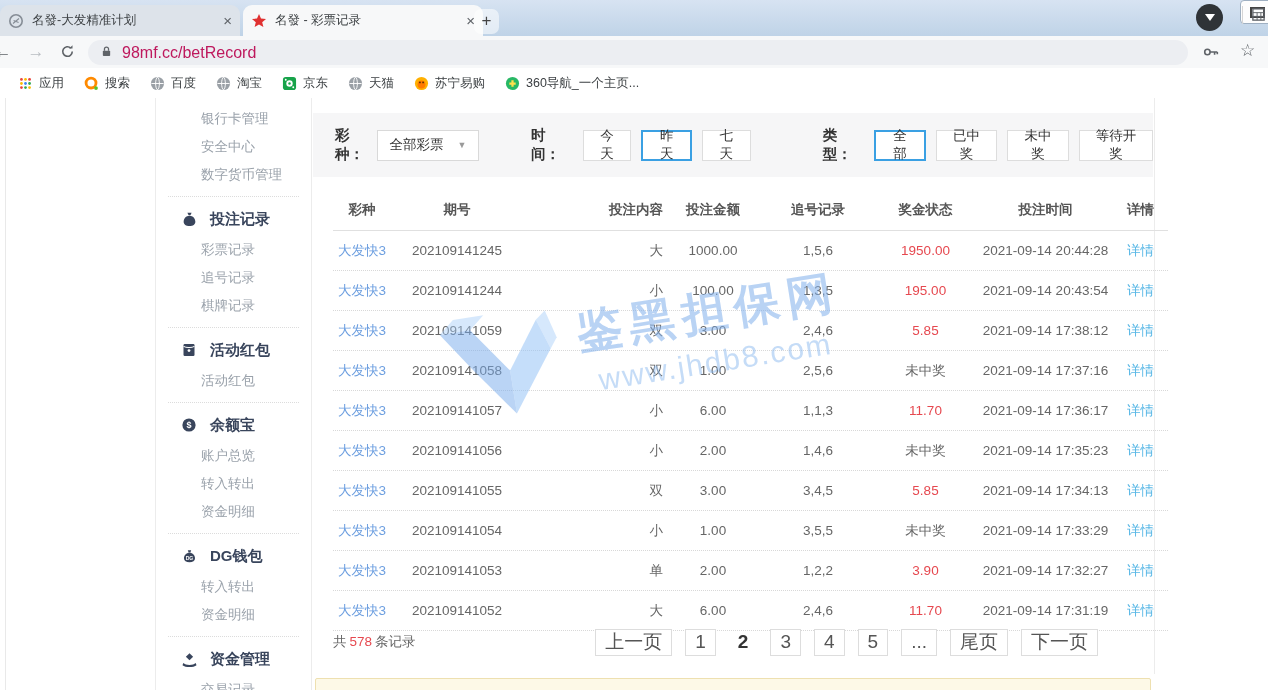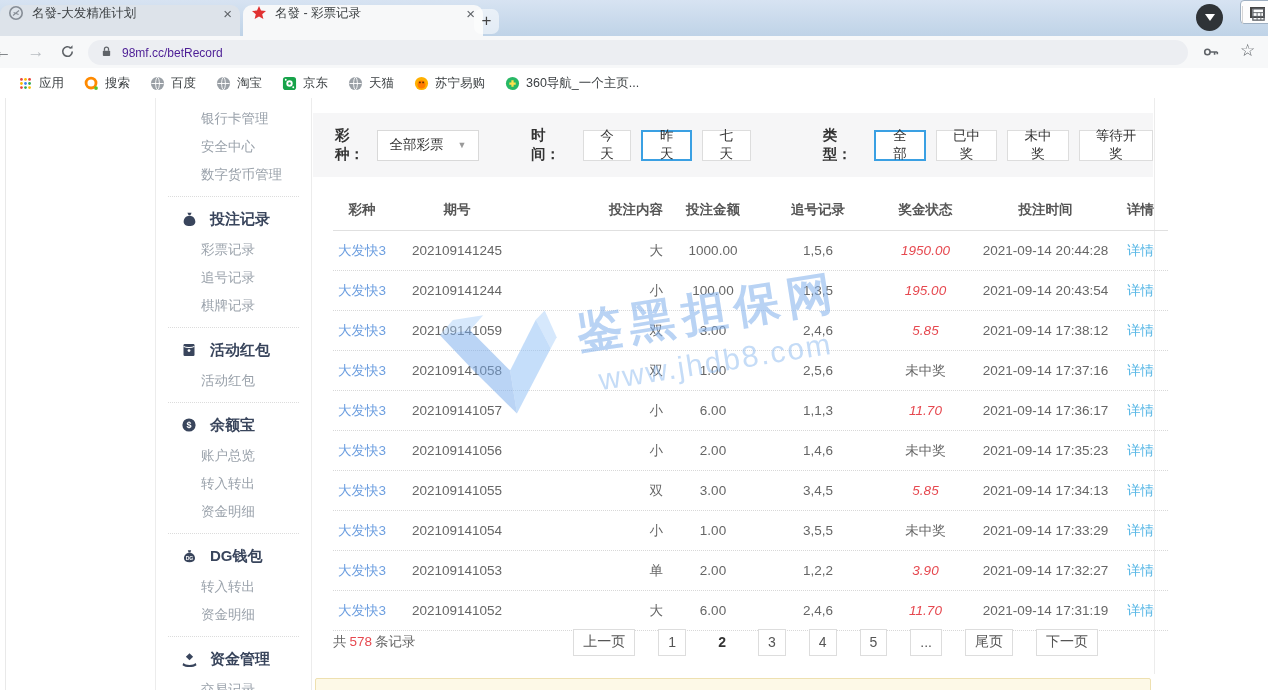--- a/index.html
+++ b/index.html
@@ -3,21 +3,21 @@
 <meta charset="utf-8">
 <style>
   html,body{margin:0;padding:0;background:#fff;}
   .screen{position:relative;width:1268px;height:690px;overflow:hidden;background:#fff;
     font-family:"Liberation Sans","DejaVu Sans",sans-serif;-webkit-font-smoothing:antialiased;}
 
   
   .titlebar{position:absolute;top:0;left:0;right:0;height:36px;
     background:linear-gradient(180deg,#d7e3f2 0%,#bfd3e7 100%);}
   .tabstrip{position:absolute;left:0;top:5px;height:31px;display:flex;}
-  .tab{width:224px;height:31px;display:flex;padding:0 8px;margin-right:3px;
+  .tab{width:224px;height:31px;display:flex;align-items:center;padding:0 8px;margin-right:3px;
     border-radius:9px 9px 0 0;font-size:12.5px;color:#3c4043;cursor:default;}
   .tab.inactive{background:#dde3ea;}
   .tab.active{background:#f7f8f9;}
   .tab .favicon{width:16px;height:16px;display:flex;align-items:center;justify-content:center;flex:none;}
   .tab-title{flex:1;margin-left:8px;white-space:nowrap;overflow:hidden;}
   .tab-close{color:#5f6368;font-size:15px;margin-left:6px;flex:none;}
   .newtab-btn{position:absolute;left:474px;top:9px;width:25px;height:25px;border-radius:7px;
     background:rgba(255,255,255,.55);text-align:center;line-height:23px;font-size:17px;color:#444;}
   .download-btn{position:absolute;left:1196px;top:4px;width:27px;height:27px;border-radius:50%;
     background:#2f3337;display:flex;align-items:center;justify-content:center;}
@@ -28,21 +28,21 @@
   .min-bar{width:11px;height:7px;border:2px solid #444;}
 
   .toolbar{position:absolute;top:36px;left:0;right:0;height:32px;background:#f7f8f9;}
   .nav-glyph{position:absolute;top:4px;width:24px;height:24px;text-align:center;line-height:24px;
     font-size:17px;color:#5f6368;}
   .nav-back{left:-9px;}
   .nav-fwd{left:24px;color:#b9bdc2;}
   .nav-reload{left:58px;top:7px;width:18px;height:18px;line-height:0;}
   .urlbar{position:absolute;left:88px;right:80px;top:4px;height:25px;border-radius:13px;
     background:#eceef2;display:flex;align-items:center;padding:0 12px;gap:9px;}
-  .url-text{font-size:12px;color:#4c1d95;text-align:right;}
+  .url-text{font-size:16px;color:#be185d;text-align:right;}
   .key-btn{position:absolute;left:1202px;top:7px;line-height:0;}
   .star-btn{position:absolute;left:1240px;top:4px;font-size:17px;color:#5f6368;}
 
   .bookmarksbar{position:absolute;top:68px;left:0;right:0;height:30px;background:#fff;
     display:flex;align-items:center;padding-left:8px;}
   .bookmark{display:flex;align-items:center;gap:6px;padding:0 10px;font-size:12.5px;color:#3c4043;white-space:nowrap;}
   .bookmark .bm-icon{width:15px;height:15px;display:flex;align-items:center;justify-content:center;line-height:0;}
   .bm-divider{position:absolute;left:1242px;top:6px;width:1px;height:18px;background:#d5d5d5;}
   .bm-grid{position:absolute;left:1251px;top:7px;line-height:0;}
 
@@ -75,28 +75,28 @@
   .ml-type{margin-left:72px;}
 
   .btable{position:absolute;left:20px;top:92px;width:835px;}
   .t-row{display:flex;align-items:center;height:39px;border-bottom:1px dotted #d8d8d8;font-size:13.5px;color:#666;}
   .t-head{height:40px;border-bottom:1px solid #e0e0e0;font-weight:bold;color:#555;}
   .tc{text-align:center;box-sizing:border-box;white-space:nowrap;overflow:hidden;}
   .c0{width:58px;}.c1{width:132px;}.c2{width:140px;text-align:right;}.c3{width:100px;}.c4{width:110px;}
   .c5{width:105px;}.c6{width:135px;}.c7{width:55px;}
   .lottery-link{color:var(--link-blue);}
   .detail-link{color:var(--detail-blue);}
-  .won{color:var(--win-red);font-style:italic;}
+  .won{color:var(--win-red);}
 
   .pagination{position:absolute;left:20px;top:524px;width:835px;height:40px;display:flex;align-items:center;font-size:13.5px;color:#666;}
   .pg-total{white-space:nowrap;}
   .pg-total .red{color:var(--win-red);padding:0 3px;}
   .pg-cluster{display:flex;align-items:center;margin-left:auto;margin-right:70px;}
   .pg-btn{min-width:10px;height:27px;border:1px solid #ddd;background:#fff;display:flex;align-items:center;
-    justify-content:center;padding:0 9px;margin-left:23px;font-size:14px;color:#555;box-sizing:border-box;}
+    justify-content:center;padding:0 9px;margin-left:13px;font-size:19px;color:#555;box-sizing:border-box;}
   .pg-btn.current{border:none;background:transparent;font-weight:bold;color:#333;}
 
   .notice-box{position:absolute;left:2px;right:3px;top:580px;height:40px;background:#fdf9e7;
     border:1px solid #eee0b0;border-radius:2px;box-sizing:border-box;}
 
   
   .watermark{position:absolute;left:118px;top:178px;display:flex;align-items:center;gap:16px;
     transform:rotate(-9deg);pointer-events:none;z-index:6;}
   .wm-text{display:flex;flex-direction:column;align-items:center;}
   .wm-title{font-size:46px;font-weight:bold;letter-spacing:7px;color:rgba(128,174,235,.55);}

